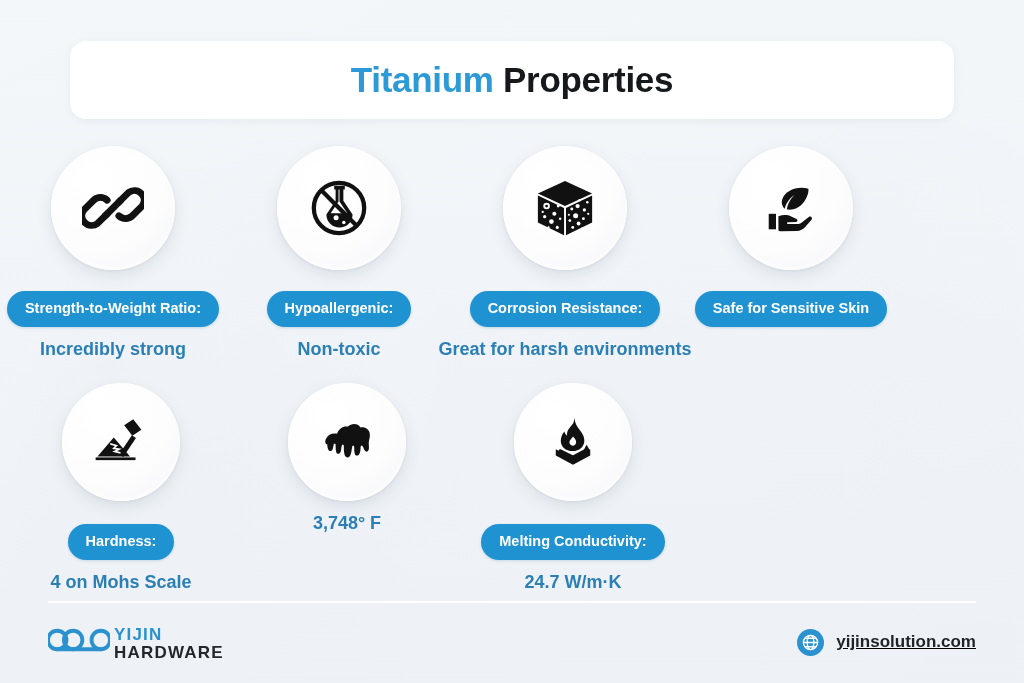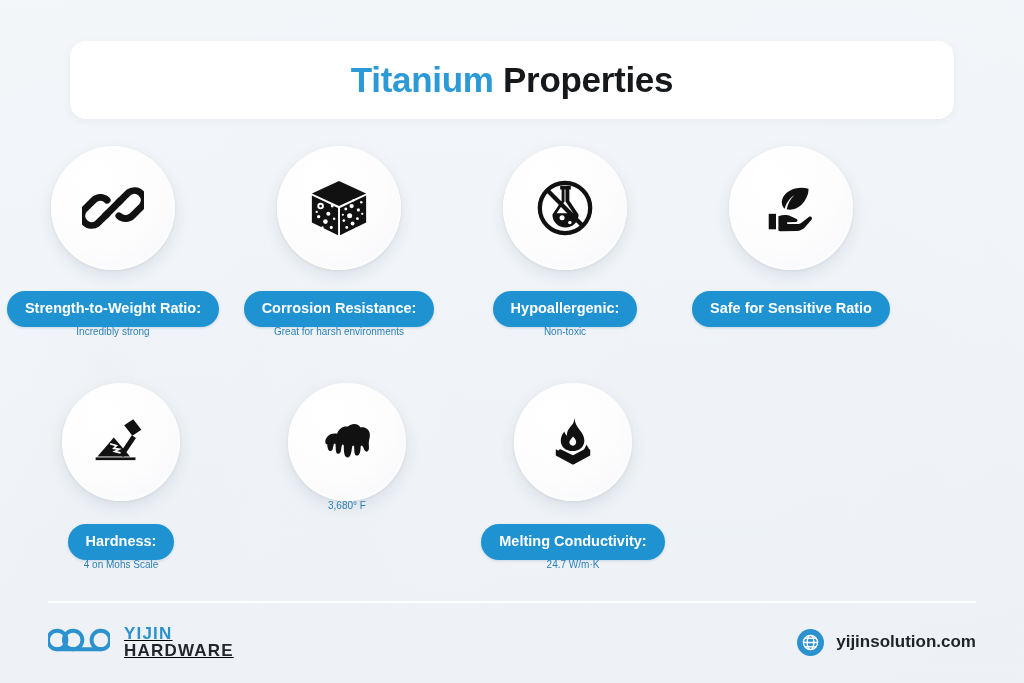--- a/index.html
+++ b/index.html
@@ -121,24 +121,24 @@
     font-size: 14.5px;
     font-weight: bold;
     line-height: 1;
     padding: 10px 18px 11px 18px;
     white-space: nowrap;
     box-shadow: 0 1px 3px rgba(20,90,140,0.18);
   }
   .row-2 .pill { margin-top: 23px; }
 
   .sub {
-    margin-top: 0;
+    margin-top: 13px;
     color: #2c7fb5;
-    font-size: 10px;
-    font-weight: normal;
+    font-size: 18px;
+    font-weight: bold;
     white-space: nowrap;
     line-height: 1;
   }
   .sub.empty { visibility: hidden; }
 
   
   .divider {
     position: absolute;
     left: 48px;
     top: 601px;
@@ -151,23 +151,22 @@
     left: 48px;
     top: 614px;
     width: 928px;
     height: 56px;
     display: flex;
     align-items: center;
     justify-content: space-between;
   }
   .brand {
     display: flex;
-    align-items: center;
-    gap: 14px;
-    text-decoration: underline;
+    align-items: flex-end;
+    gap: 4px;
   }
   .brand-name {
     display: flex;
     flex-direction: column;
     line-height: 1.03;
   }
   .brand-top {
     color: #2b91cf;
     font-size: 17px;
     font-weight: bold;
@@ -176,20 +175,21 @@
   .brand-bottom {
     color: #23272b;
     font-size: 17px;
     font-weight: bold;
     letter-spacing: 1.2px;
   }
   .site {
     display: flex;
     align-items: center;
     gap: 12px;
+    text-decoration: underline;
   }
   .globe-wrap {
     width: 27px;
     height: 27px;
     border-radius: 50%;
     background: #2b91cf;
     display: flex;
     align-items: center;
     justify-content: center;
   }
@@ -230,20 +230,39 @@
         <span>
           <svg width="62" height="62" viewBox="0 0 64 64" fill="none" stroke="#111111" stroke-width="7" stroke-linecap="round">
             <path d="M26 38 L16 48 a10 10 0 0 1 -14 -14 L12 24 a10 10 0 0 1 14 0"></path>
             <path d="M38 26 L48 16 a10 10 0 0 1 14 14 L52 40 a10 10 0 0 1 -14 0"></path>
             <path d="M24 40 L40 24" stroke-width="7"></path>
           </svg>
         </span>
       </div>
       <div class="pill">Strength-to-Weight Ratio:</div>
       <div class="sub">Incredibly strong</div>
+    </div>
+
+    <div class="card">
+      <div class="icon-bubble">
+        <span>
+          <svg width="62" height="62" viewBox="0 0 64 64">
+            <g fill="#111111">
+              <path d="M27 9 h11 v4 h-1.5 v11.5 l9.5 14.2 a12.5 12.5 0 1 1 -27 0 L28.5 24.5 V13 H27 Z
+                       M31.5 13 v12.3 L23.4 37.5 h17.2 L32.5 25.3 V13 Z"></path>
+              <circle cx="29" cy="42" r="2.6" fill="#ffffff"></circle>
+              <circle cx="37" cy="47" r="1.8" fill="#ffffff"></circle>
+            </g>
+            <circle cx="32" cy="32" r="26" fill="none" stroke="#111111" stroke-width="4.4"></circle>
+            <line x1="14" y1="14" x2="50" y2="50" stroke="#111111" stroke-width="4.4"></line>
+          </svg>
+        </span>
+      </div>
+      <div class="pill">Hypoallergenic:</div>
+      <div class="sub">Non-toxic</div>
     </div>
 
     <div class="card">
       <div class="icon-bubble">
         <span>
           <svg width="62" height="62" viewBox="0 0 64 64">
             <g fill="#111111">
               <path d="M32 4 L60 17 L32 30 L4 17 Z"></path>
               <path d="M4 19 L31 32 L31 60 L4 47 Z"></path>
               <path d="M33 32 L60 19 L60 47 L33 60 Z"></path>
@@ -278,50 +297,31 @@
       </div>
       <div class="pill">Corrosion Resistance:</div>
       <div class="sub">Great for harsh environments</div>
     </div>
 
     <div class="card">
       <div class="icon-bubble">
         <span>
           <svg width="62" height="62" viewBox="0 0 64 64">
             <g fill="#111111">
-              <path d="M27 9 h11 v4 h-1.5 v11.5 l9.5 14.2 a12.5 12.5 0 1 1 -27 0 L28.5 24.5 V13 H27 Z
-                       M31.5 13 v12.3 L23.4 37.5 h17.2 L32.5 25.3 V13 Z"></path>
-              <circle cx="29" cy="42" r="2.6" fill="#ffffff"></circle>
-              <circle cx="37" cy="47" r="1.8" fill="#ffffff"></circle>
-            </g>
-            <circle cx="32" cy="32" r="26" fill="none" stroke="#111111" stroke-width="4.4"></circle>
-            <line x1="14" y1="14" x2="50" y2="50" stroke="#111111" stroke-width="4.4"></line>
-          </svg>
-        </span>
-      </div>
-      <div class="pill">Hypoallergenic:</div>
-      <div class="sub">Non-toxic</div>
-    </div>
-
-    <div class="card">
-      <div class="icon-bubble">
-        <span>
-          <svg width="62" height="62" viewBox="0 0 64 64">
-            <g fill="#111111">
               <path d="M50 12 c-12 -3 -24 2 -27 11 c-1.4 4.3 0.4 8 2.6 9.9 c1 -5.4 4.4 -10.6 9.8 -14.1
                        c-4.2 3.9 -6.9 8.9 -7.8 14.6 c5.6 1.4 12.4 -1.1 16.6 -6.2 C48.1 22.4 50.4 16.8 50 12 Z"></path>
               <path d="M9 38 h7.5 v16 H9 Z"></path>
               <path d="M19 40.5 c4.5 -1.6 9.4 -1.6 13.2 0.2 l5.6 2.7 c1.5 0.7 1.1 2.9 -0.6 3 l-8.6 0.4
                        c-1 0 -1 1.6 0 1.6 l9.6 0.2 c1.8 0 3.5 -0.6 4.9 -1.7 l7.3 -5.6 c1.8 -1.4 4.3 0.9 2.8 2.7
                        l-6.6 7.6 c-2.2 2.5 -5.3 4 -8.6 4.1 l-15.8 0.4 c-1.2 0 -2.4 -0.3 -3.2 -0.9 Z"></path>
             </g>
           </svg>
         </span>
       </div>
-      <div class="pill">Safe for Sensitive Ratio</div>
+      <div class="pill">Safe for Sensitive Skin</div>
       <div class="sub empty"></div>
     </div>
 
   </div>
 
   <div class="row row-2">
 
     <div class="card">
       <div class="icon-bubble">
         <span>
@@ -345,21 +345,21 @@
         <span>
           <svg width="58" height="58" viewBox="0 0 64 64">
             <path fill="#111111" d="M9 28 c3 -5 8 -6 12 -5 c2 -6 7 -9 12 -8 c4 -4 11 -4 14 1 c5 -1 9 2 10 6
               c1 4 -1 8 -1 11 c0 4 1 7 -1 9 c-2 2 -4 -1 -5 -4 c-1 -3 -3 -3 -3 0 c0 4 -1 9 -4 9
               c-3 0 -3 -5 -3 -9 c0 -3 -2 -3 -2.5 0 c-0.5 4 -1 11 -5 11 c-4 0 -4 -8 -4 -12
               c0 -3 -2 -3 -2.5 0 c-0.5 3 -0.5 8 -3.5 8 c-3 0 -3 -5 -3 -9 c0 -3 -2 -3 -2.5 0
               c-0.5 3 -1 6 -3.5 6 c-2.5 0 -3 -4 -3.5 -8 C9.5 36 6.5 32 9 28 Z"></path>
           </svg>
         </span>
       </div>
-      <div class="sub">3,680° F</div>
+      <div class="sub">3,748° F</div>
     </div>
 
     <div class="card">
       <div class="icon-bubble">
         <span>
           <svg width="58" height="58" viewBox="0 0 64 64">
             <g fill="#111111">
               <path d="M33 5 c1 6 -2 8 -4.5 11 C26 19 25 22 25.5 25 c-1.5 -1 -2.5 -2.5 -3 -4.5
                        c-2.5 3 -4 6.5 -4 10 c0 6.5 5.5 11.5 13 11.5 c7.5 0 13 -5 13 -11.5
                        c0 -7 -5 -11 -7.5 -15 C34.5 11.5 34 8 33 5 Z

